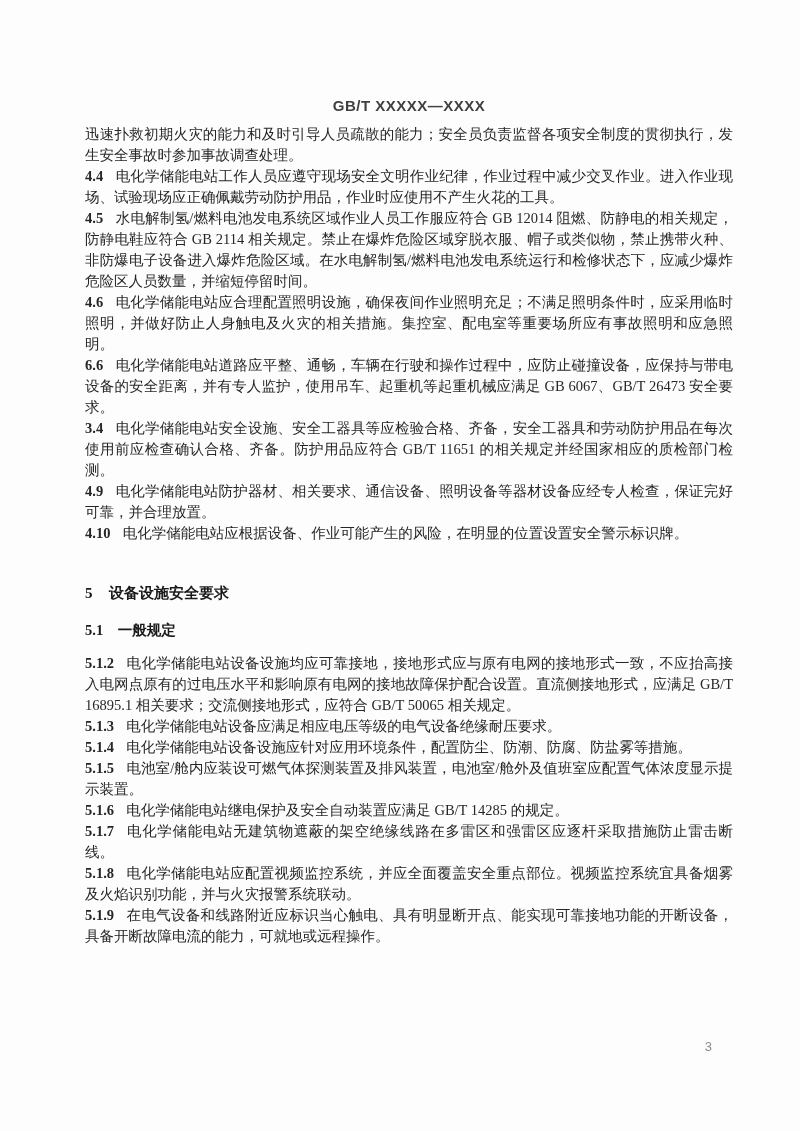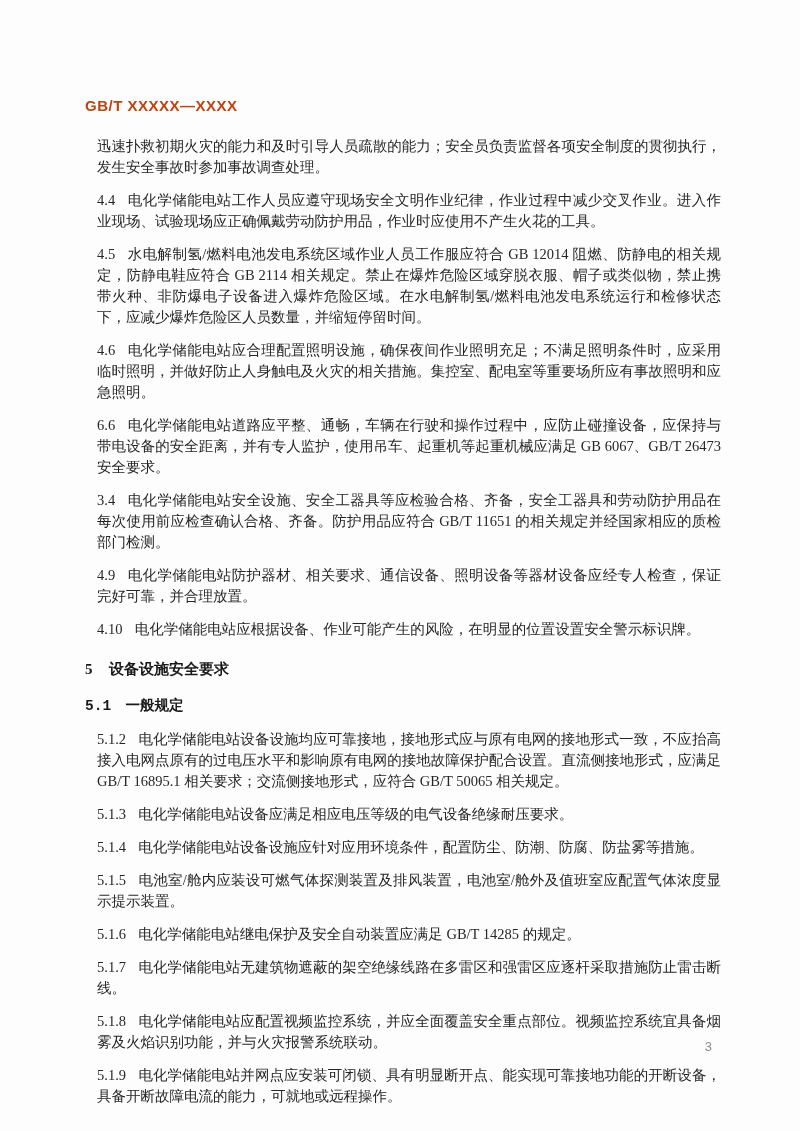--- a/index.html
+++ b/index.html
@@ -14,58 +14,58 @@
     background: #fdfdfd;
     overflow: hidden;
     font-family: "Liberation Serif", "DejaVu Serif", serif;
     color: #262626;
   }
   .doc-header {
     position: absolute;
     top: 97px;
     left: 85px;
     width: 648px;
-    text-align: left;
+    text-align: center;
     font-family: "Liberation Sans", "DejaVu Sans", sans-serif;
     font-weight: bold;
     font-size: 15px;
     letter-spacing: 0.5px;
-    color: #c2410c;
+    color: #404040;
   }
   .content {
     position: absolute;
     top: 124px;
     left: 85px;
     width: 648px;
     font-size: 14.5px;
     line-height: 21px;
     text-align: justify;
   }
   p.clause {
-    margin: 12px;
+    margin: 0;
   }
   p.clause .num {
     padding-right: 0.85em;
     white-space: nowrap;
+    font-weight: bold;
   }
   .sec-heading {
     font-size: 15px;
     font-weight: bold;
     color: #1a1a1a;
-    margin: 18px 0 0 0;
+    margin: 38px 0 0 0;
     line-height: 22px;
   }
   .sec-heading .num { padding-right: 1.1em; }
   .sub-heading {
     font-size: 14.5px;
     font-weight: bold;
     color: #1a1a1a;
-    margin: 15px 0 0 0;
+    margin: 15px 0 12px 0;
     line-height: 22px;
-    font-family: Liberation Mono, monospace;
   }
   .sub-heading .num { padding-right: 1.0em; }
   .mt-first { margin-top: 11px; }
   .mt-gap  { margin-top: 6px; }
   .page-number {
     position: absolute;
     top: 1039px;
     right: 88px;
     font-family: "Liberation Sans", "DejaVu Sans", sans-serif;
     font-size: 13px;
@@ -110,19 +110,19 @@
     <p class="clause mt-gap"><span class="num">5.1.4</span><span>电化学储能电站设备设施应针对应用环境条件，配置防尘、防潮、防腐、防盐雾等措施。</span></p>
 
     <p class="clause mt-gap"><span class="num">5.1.5</span><span>电池室/舱内应装设可燃气体探测装置及排风装置，电池室/舱外及值班室应配置气体浓度显示提示装置。</span></p>
 
     <p class="clause mt-gap"><span class="num">5.1.6</span><span>电化学储能电站继电保护及安全自动装置应满足 GB/T 14285 的规定。</span></p>
 
     <p class="clause mt-gap"><span class="num">5.1.7</span><span>电化学储能电站无建筑物遮蔽的架空绝缘线路在多雷区和强雷区应逐杆采取措施防止雷击断线。</span></p>
 
     <p class="clause mt-gap"><span class="num">5.1.8</span><span>电化学储能电站应配置视频监控系统，并应全面覆盖安全重点部位。视频监控系统宜具备烟雾及火焰识别功能，并与火灾报警系统联动。</span></p>
 
-    <p class="clause mt-gap"><span class="num">5.1.9</span><span>电化学储能电站并网点应安装可闭锁、具有明显断开点、能实现可靠接地功能的开断设备，具备开断故障电流的能力，可就地或远程操作。</span></p>
+    <p class="clause mt-gap"><span class="num">5.1.9</span><span>在电气设备和线路附近应标识当心触电、具有明显断开点、能实现可靠接地功能的开断设备，具备开断故障电流的能力，可就地或远程操作。</span></p>
 
   </div>
 
   <div class="page-number">3</div>
 
 </div>
 
 </body></html>

